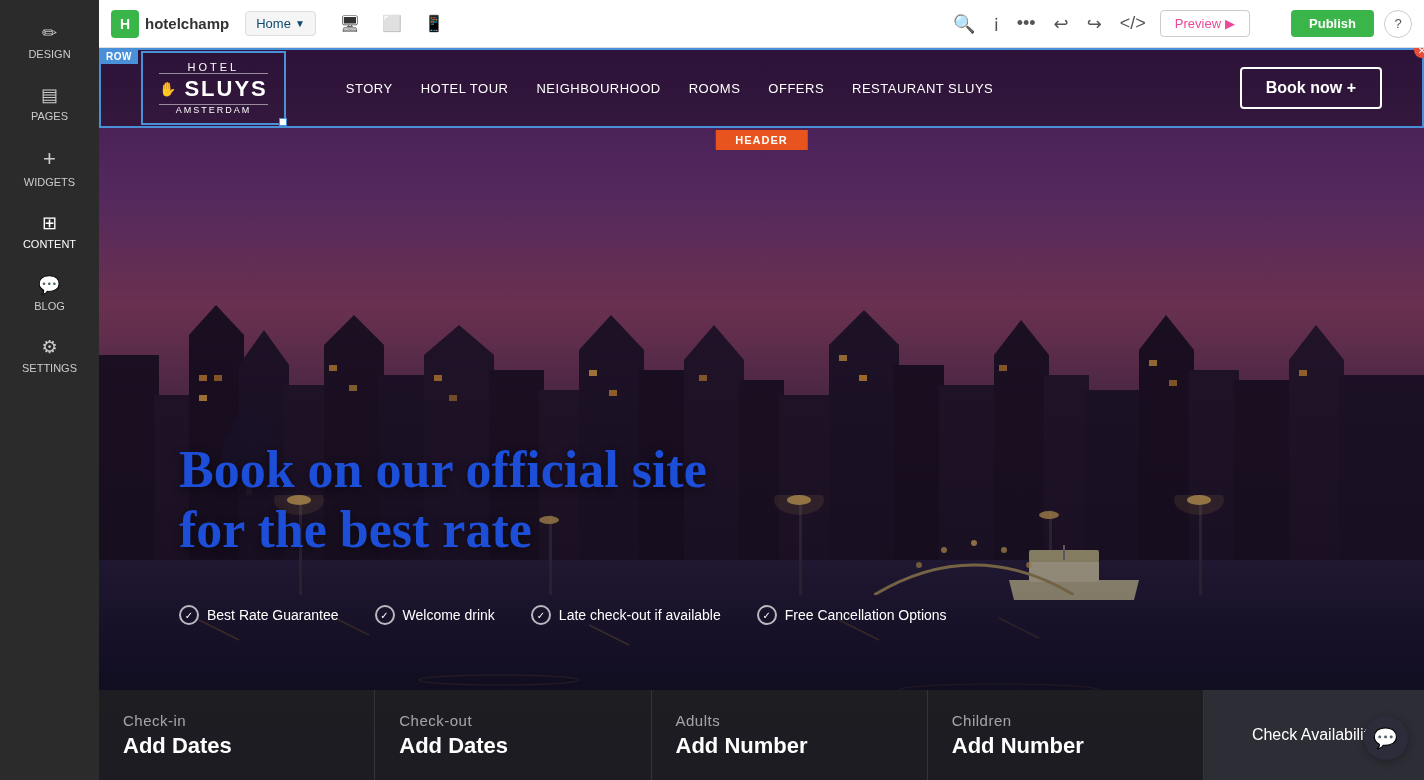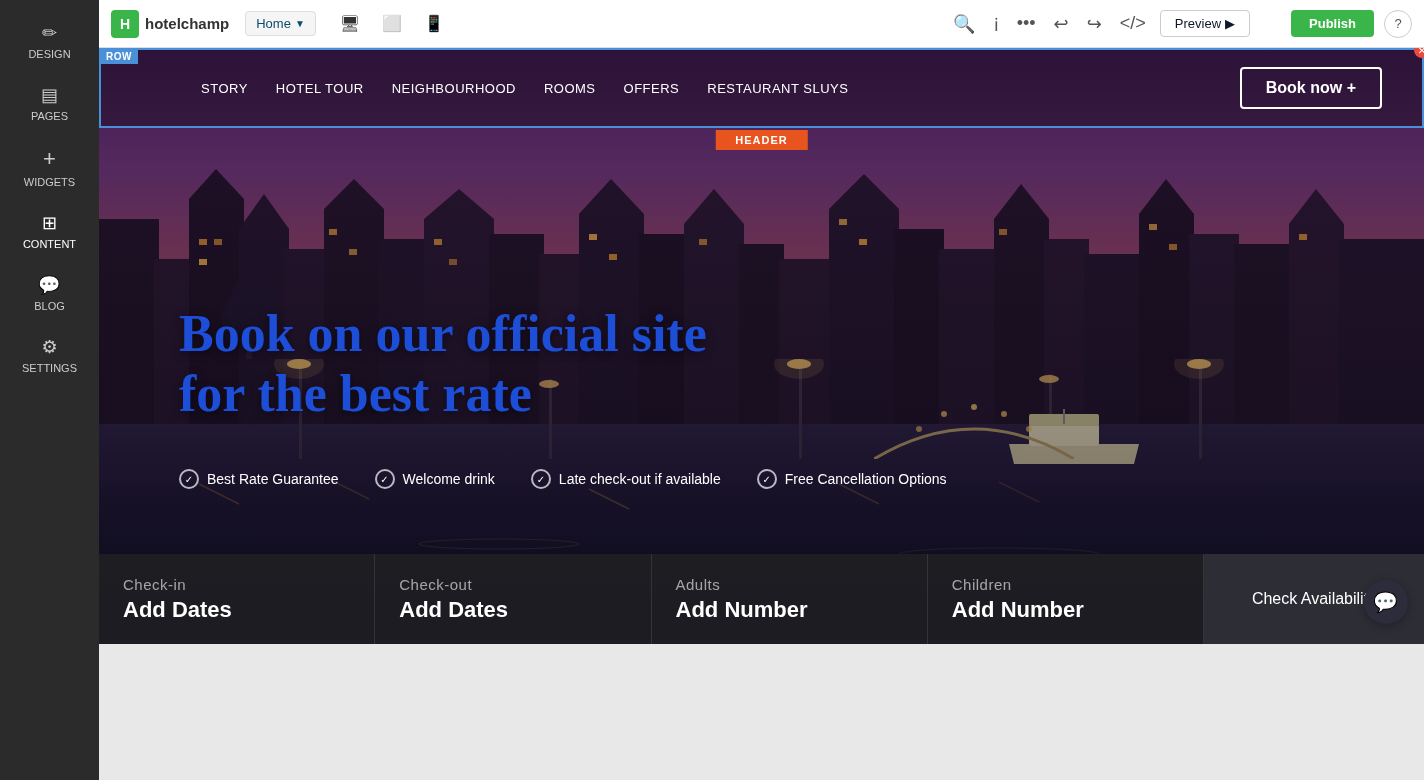--- a/index.html
+++ b/index.html
@@ -112,21 +112,21 @@
       font-size: 18px;
       padding: 4px;
     }
     .preview-btn {
       background: none;
       border: 1px solid #ccc;
       border-radius: 4px;
       padding: 5px 14px;
       cursor: pointer;
       font-size: 13px;
-      color: #0f172a;
+      color: #ec4899;
       display: flex;
       align-items: center;
       gap: 4px;
     }
     .publish-btn {
       background: #3ab54a;
       color: white;
       border: none;
       border-radius: 4px;
       padding: 6px 18px;
@@ -153,21 +153,21 @@
     .canvas-area {
       flex: 1;
       overflow: hidden;
       position: relative;
       background: #e8e8e8;
     }
 
     
     .website-preview {
       width: 1325px;
-      height: 596px;
+      height: 732px;
       position: absolute;
       top: 0;
       left: 0;
       overflow: hidden;
     }
 
     
     .site-navbar {
       height: 80px;
       background: rgba(0,0,0,0.3);
@@ -578,20 +578,31 @@
           <ellipse cx="45" cy="55" rx="14" ry="28" fill="#1a1428" opacity="0.6"></ellipse>
         </svg>
 
         <div style="position:absolute;top:0;left:0;right:0;bottom:0;background:linear-gradient(to bottom, rgba(50,20,60,0.4) 0%, rgba(30,15,40,0.3) 40%, rgba(10,8,20,0.5) 100%);"></div>
       </div>
 
       <div class="site-navbar">
         <span class="row-label">ROW</span>
         <span class="row-close">✕</span>
 
+        <div class="logo-box">
+          <div class="hotel-logo">
+            <div class="hotel-logo-top">HOTEL</div>
+            <div class="hotel-logo-main">
+              <span style="font-size:14px;">✋</span>
+              <span>SLUYS</span>
+            </div>
+            <div class="hotel-logo-sub" style="font-size:9px;letter-spacing:2px;">AMSTERDAM</div>
+          </div>
+          <div class="logo-resize-handle"></div>
+        </div>
 
         <nav class="nav-links">
           <a class="nav-link">STORY</a>
           <a class="nav-link">HOTEL TOUR</a>
           <a class="nav-link">NEIGHBOURHOOD</a>
           <a class="nav-link">ROOMS</a>
           <a class="nav-link">OFFERS</a>
           <a class="nav-link">RESTAURANT SLUYS</a>
         </nav>
 

